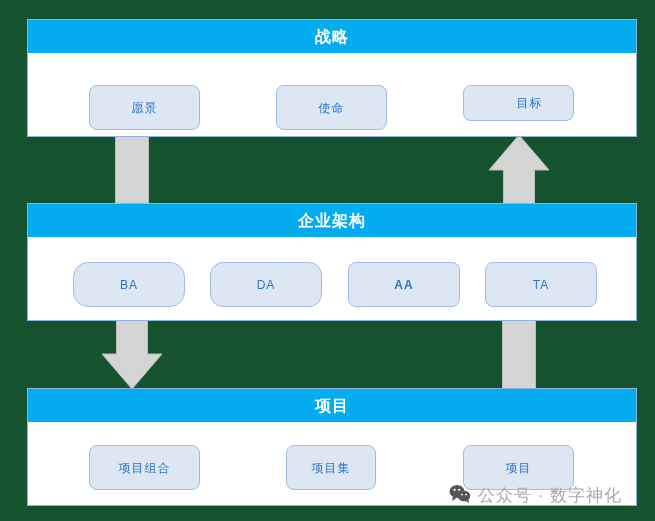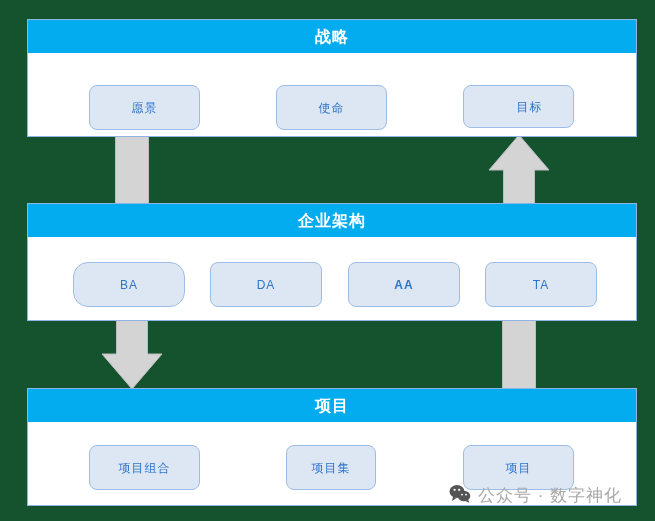--- a/index.html
+++ b/index.html
@@ -115,33 +115,33 @@
 
   <div class="panel" style="left:27px; top:19px; width:610px; height:118px;">
     <div class="panel-header">战略</div>
     <div class="panel-body">
       <div class="chip" style="left:61px; top:32px; width:111px; height:45px;">
         <span>愿景</span>
       </div>
       <div class="chip" style="left:248px; top:32px; width:111px; height:45px;">
         <span>使命</span>
       </div>
-      <div class="chip" style="left:435px; top:32px; width:111px; height:43px;padding-left:22px;">
+      <div class="chip" style="left:435px; top:32px; width:111px; height:36px;padding-left:22px;">
         <span>目标</span>
       </div>
     </div>
   </div>
 
   <div class="panel" style="left:27px; top:203px; width:610px; height:118px;">
     <div class="panel-header">企业架构</div>
     <div class="panel-body">
       <div class="chip" style="left:45px; top:25px; width:112px; height:45px;border-radius:15px;">
         <span>BA</span>
       </div>
-      <div class="chip" style="left:182px; top:25px; width:112px; height:45px;">
+      <div class="chip" style="left:182px; top:25px; width:112px; height:45px;border-radius:13px;">
         <span>DA</span>
       </div>
       <div class="chip" style="left:320px; top:25px; width:112px; height:45px;font-weight:bold;">
         <span>AA</span>
       </div>
       <div class="chip" style="left:457px; top:25px; width:112px; height:45px;">
         <span>TA</span>
       </div>
     </div>
   </div>

